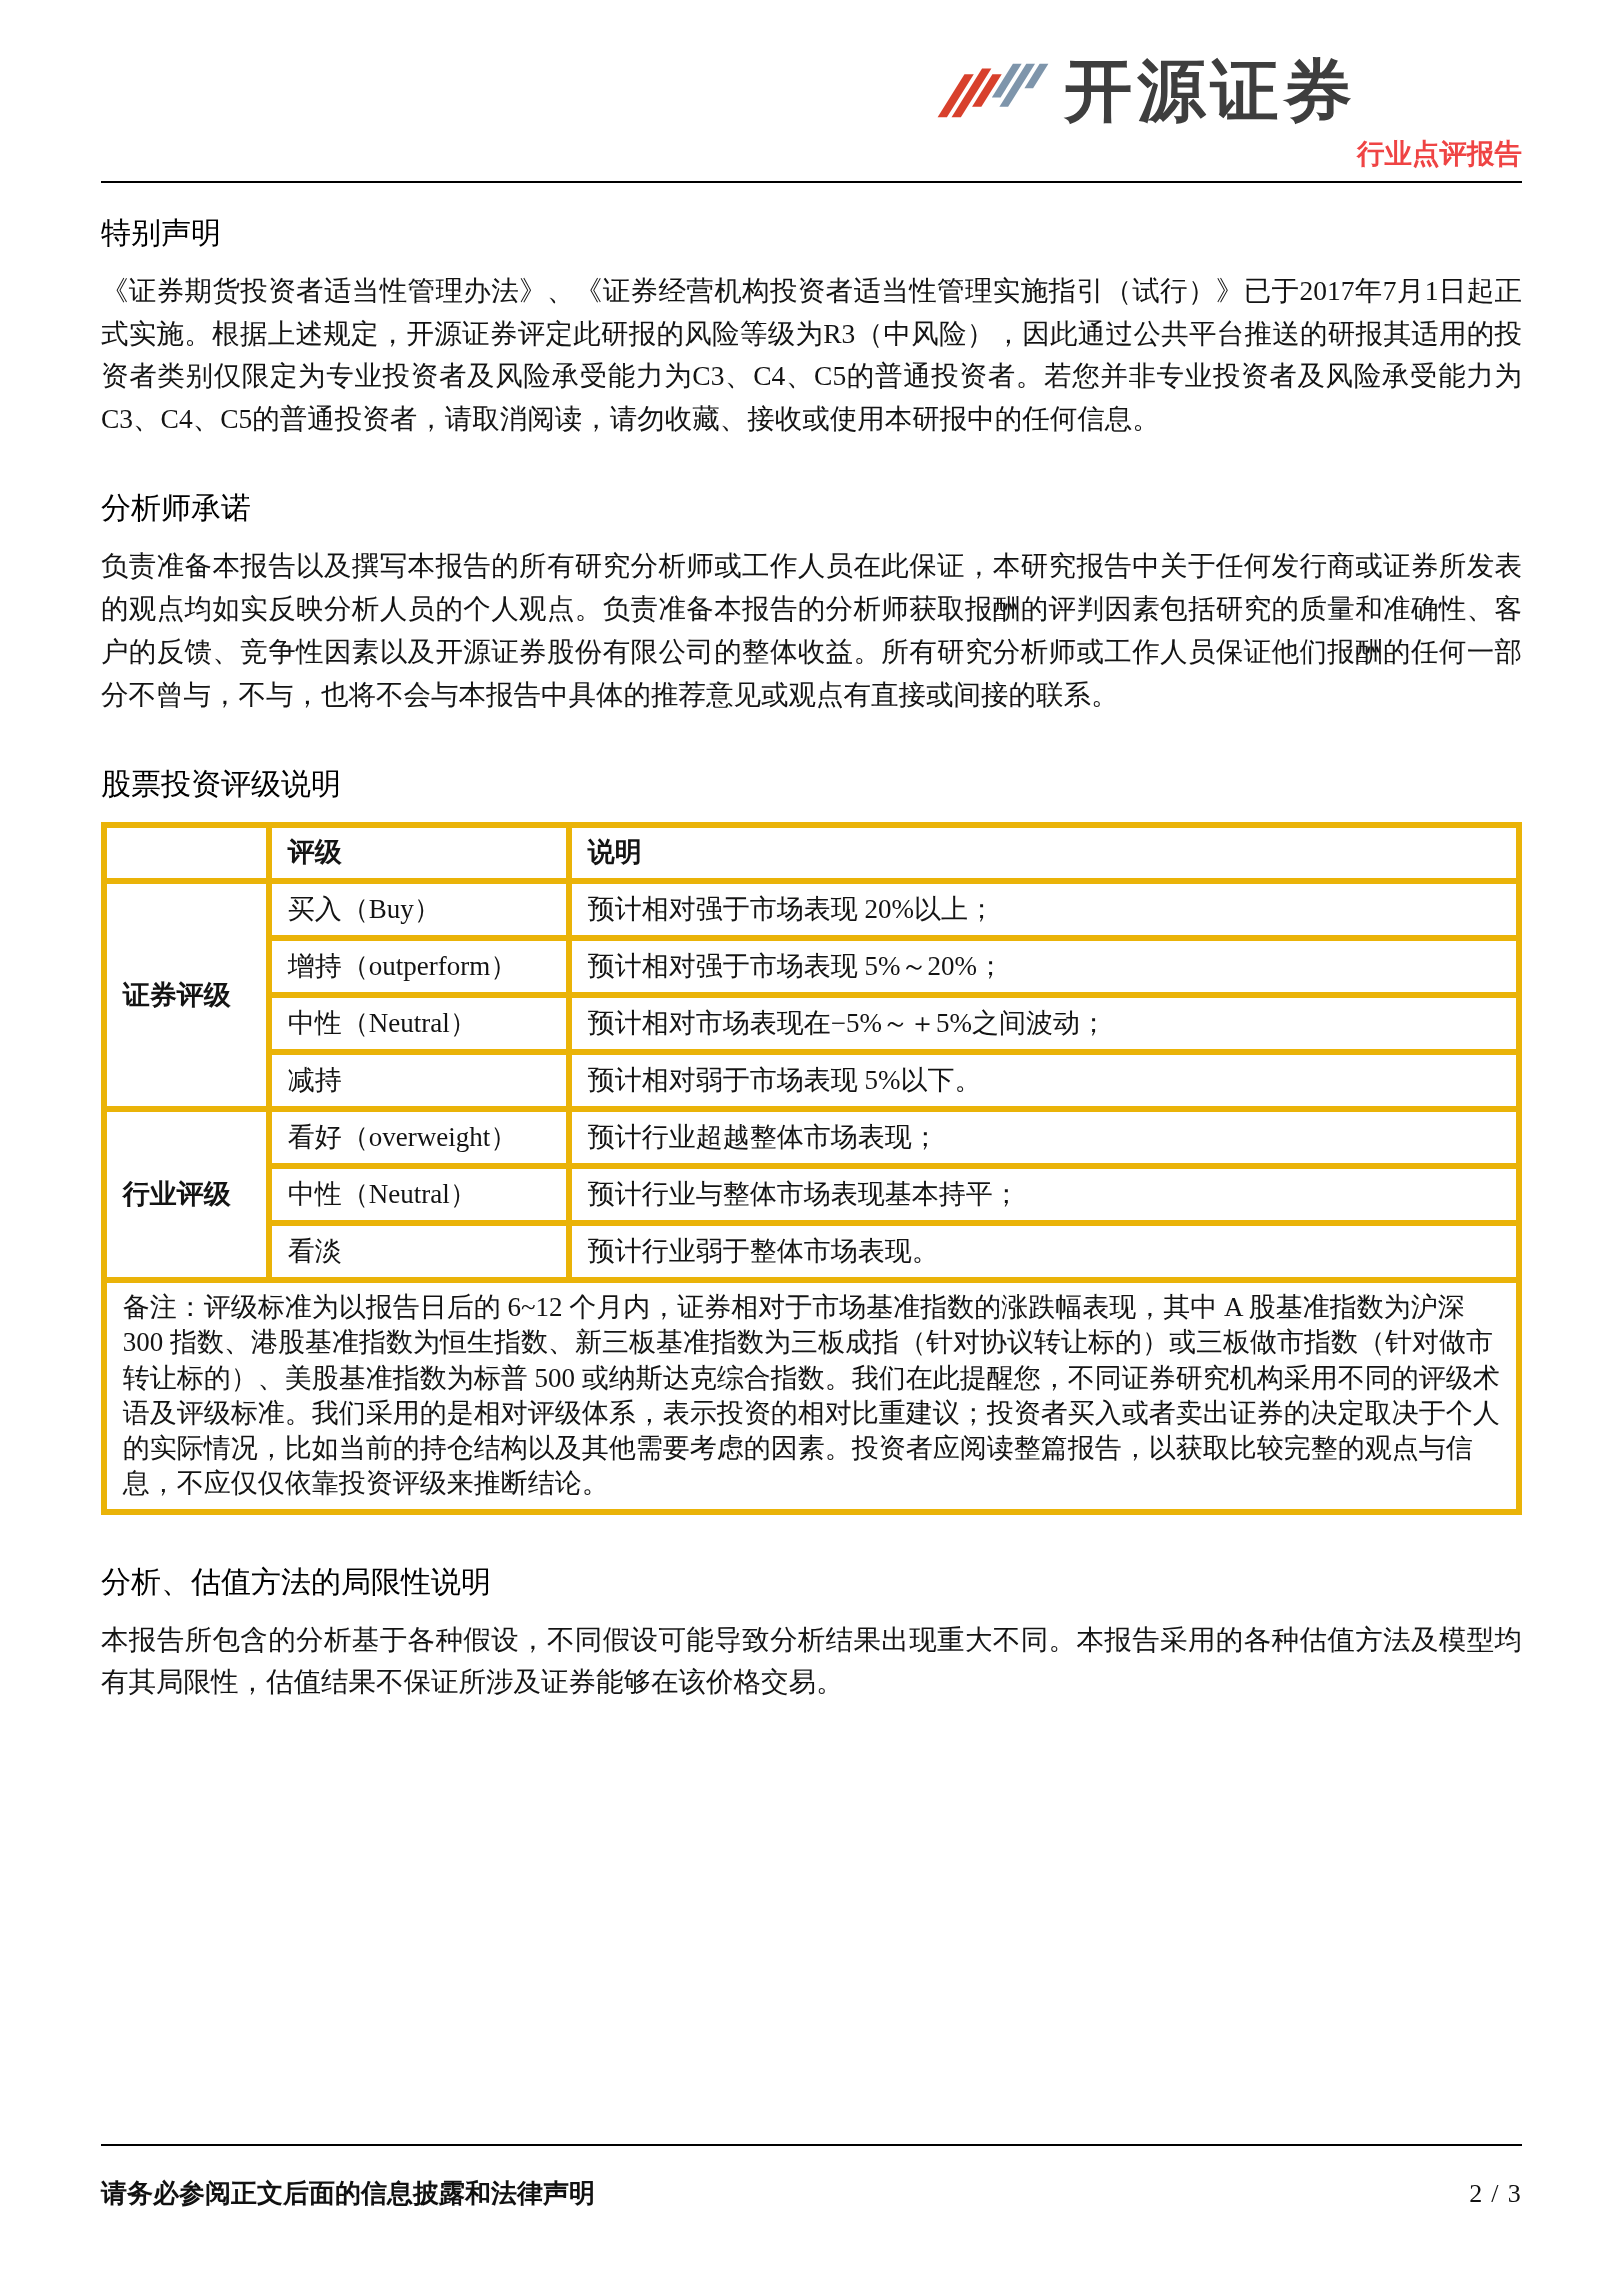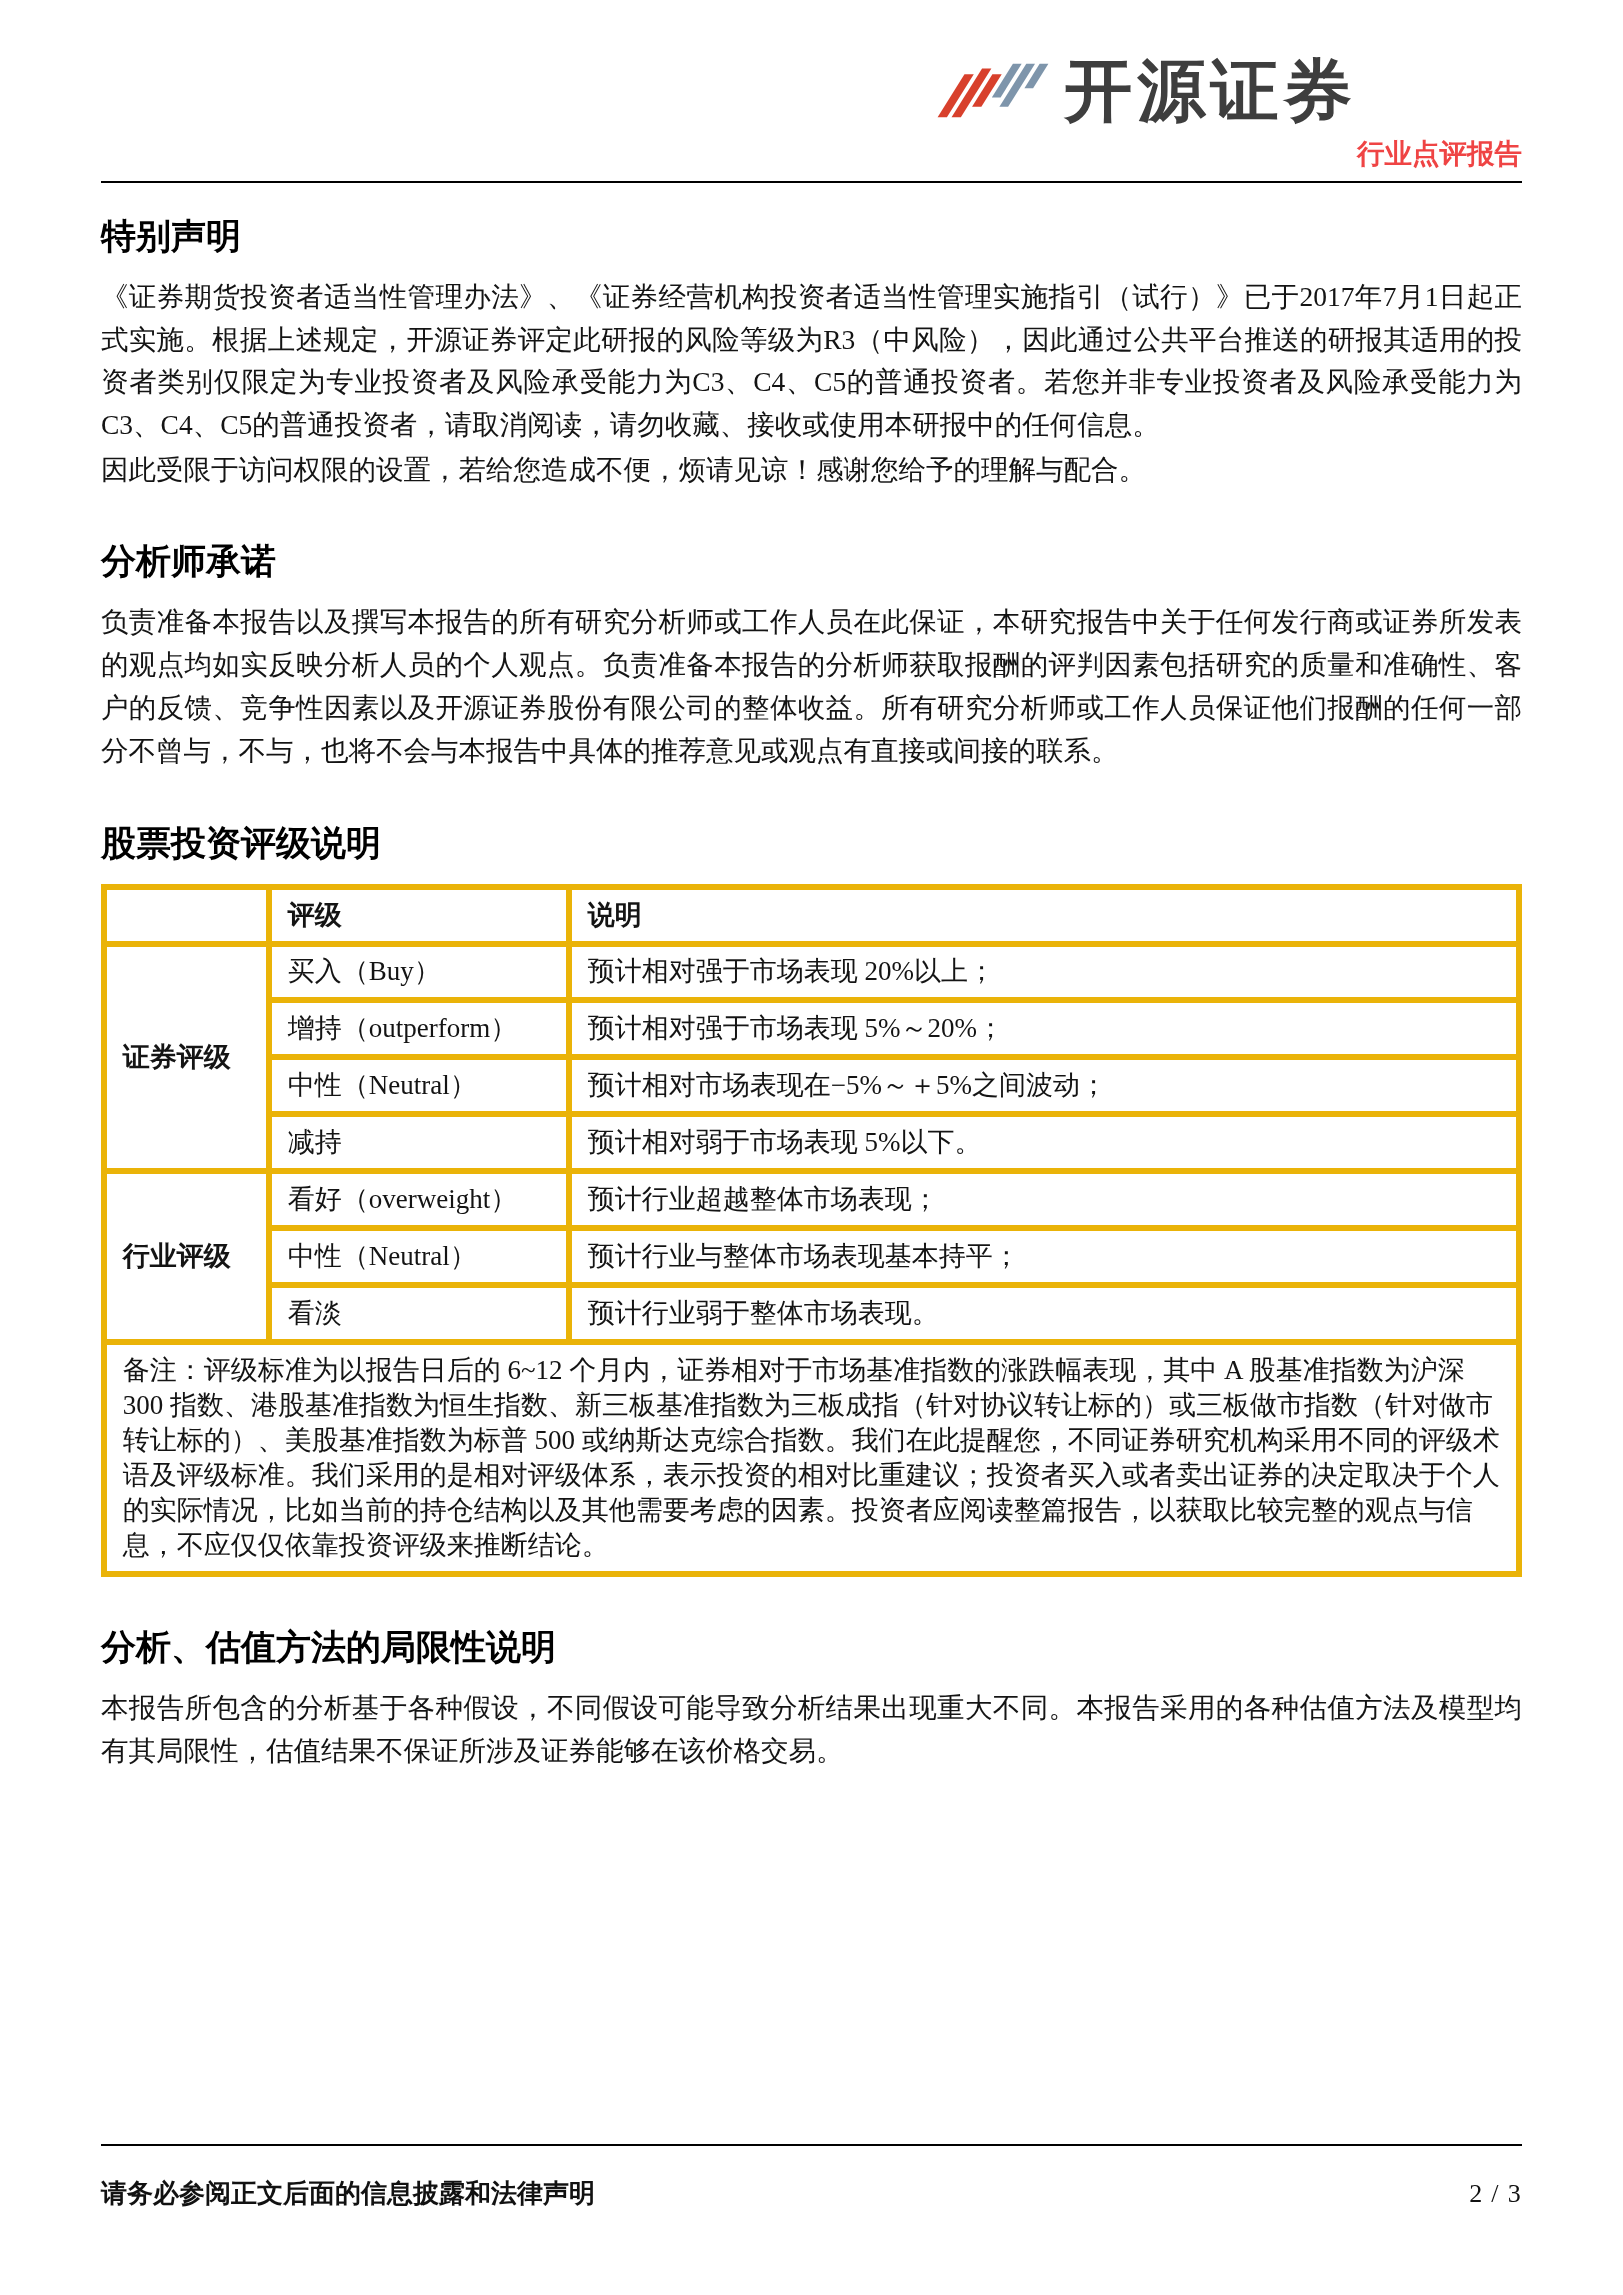--- a/index.html
+++ b/index.html
@@ -40,22 +40,22 @@
     line-height: 1.1;
   }
   .report-type {
     font-size: 27.5px;
     font-weight: bold;
     padding-bottom: 3.9px;
     color: #ef4444;
   }
   
   .section-heading {
-    font-size: 35px;
-    font-weight: bold;
+    font-size: 30px;
+    font-weight: normal;
     margin: 47px 0 15.7px;
     color: #000000;
   }
   .section-heading.first {
     margin-top: 30px;
   }
   .body-text {
     font-size: 27.5px;
     line-height: 1.56;
     text-align: justify;
@@ -123,21 +123,20 @@
           </g>
         </svg>
       </span>
       <span class="logo-text">开源证券</span>
     </div>
     <div class="report-type">行业点评报告</div>
   </div>
 
   <h2 class="section-heading first">特别声明</h2>
   <p class="body-text">《证券期货投资者适当性管理办法》、《证券经营机构投资者适当性管理实施指引（试行）》已于2017年7月1日起正式实施。根据上述规定，开源证券评定此研报的风险等级为R3（中风险），因此通过公共平台推送的研报其适用的投资者类别仅限定为专业投资者及风险承受能力为C3、C4、C5的普通投资者。若您并非专业投资者及风险承受能力为C3、C4、C5的普通投资者，请取消阅读，请勿收藏、接收或使用本研报中的任何信息。</p>
-  <p class="body-text">因此受限于访问权限的设置，若给您造成不便，烦请见谅！感谢您给予的理解与配合。</p>
 
   <h2 class="section-heading">分析师承诺</h2>
   <p class="body-text">负责准备本报告以及撰写本报告的所有研究分析师或工作人员在此保证，本研究报告中关于任何发行商或证券所发表的观点均如实反映分析人员的个人观点。负责准备本报告的分析师获取报酬的评判因素包括研究的质量和准确性、客户的反馈、竞争性因素以及开源证券股份有限公司的整体收益。所有研究分析师或工作人员保证他们报酬的任何一部分不曾与，不与，也将不会与本报告中具体的推荐意见或观点有直接或间接的联系。</p>
 
   <h2 class="section-heading">股票投资评级说明</h2>
   <table class="rating-table">
     <tbody>
       <tr>
         <th class="corner-cell"></th>
         <th class="rating-col">评级</th>

